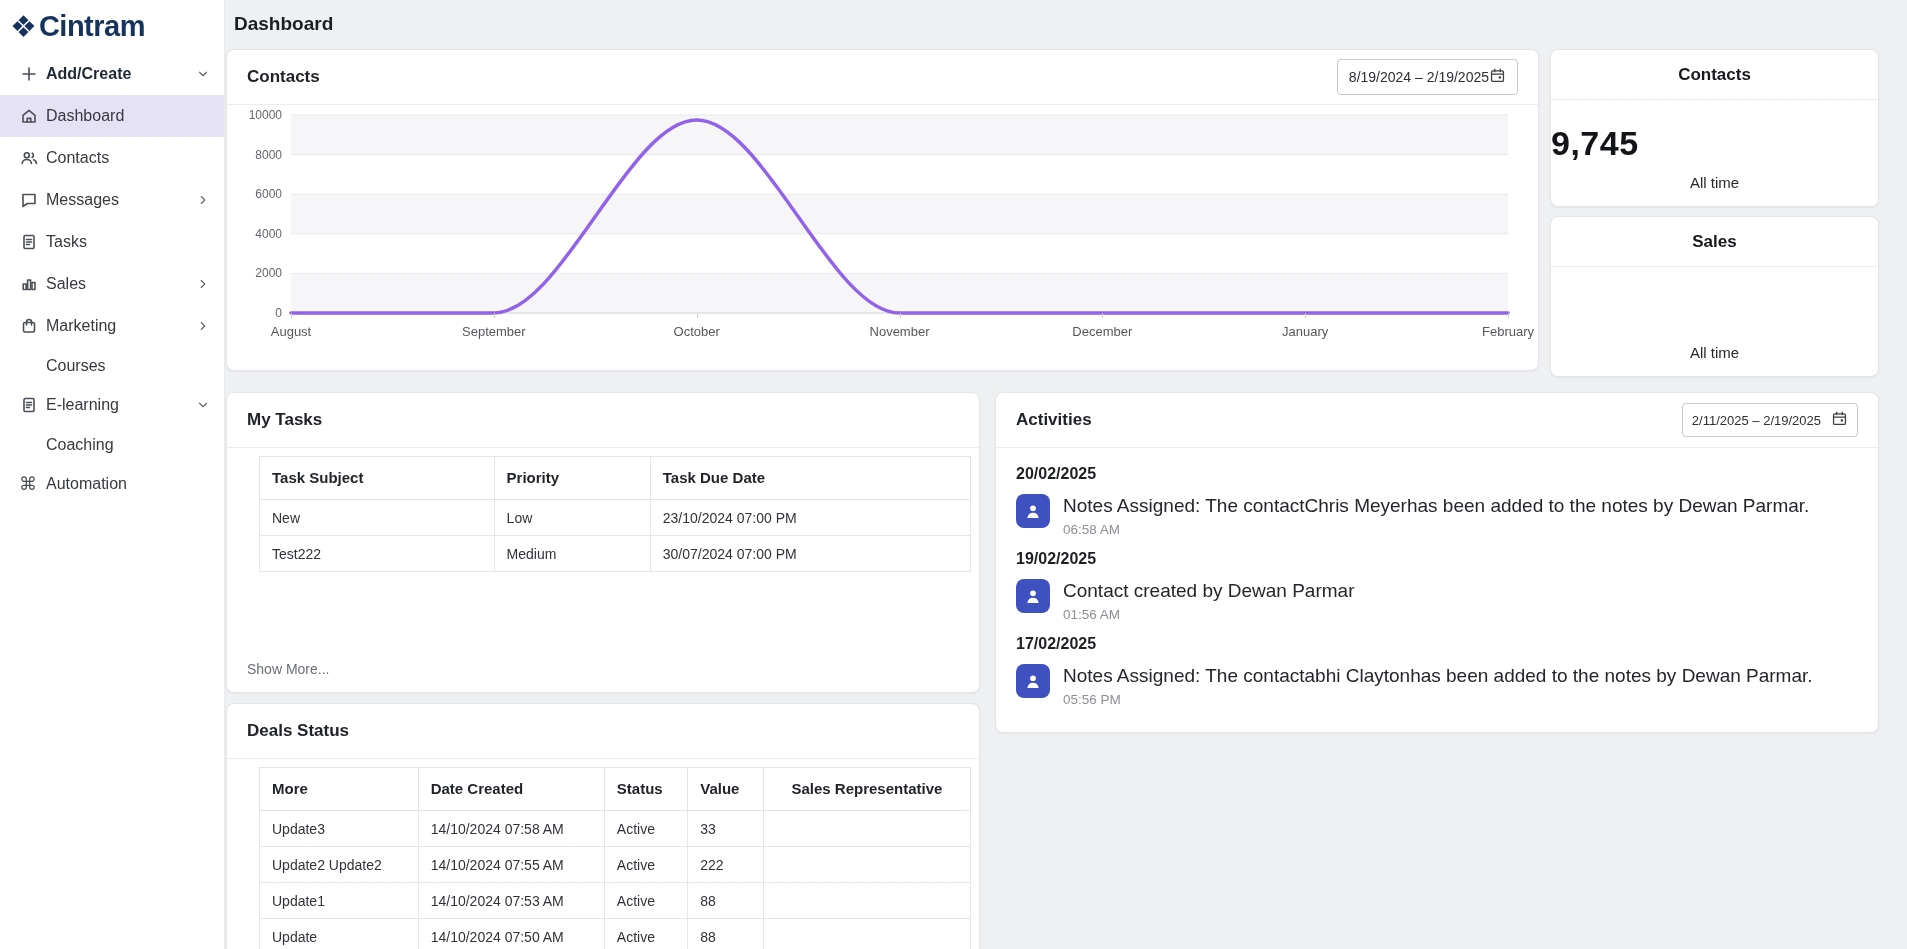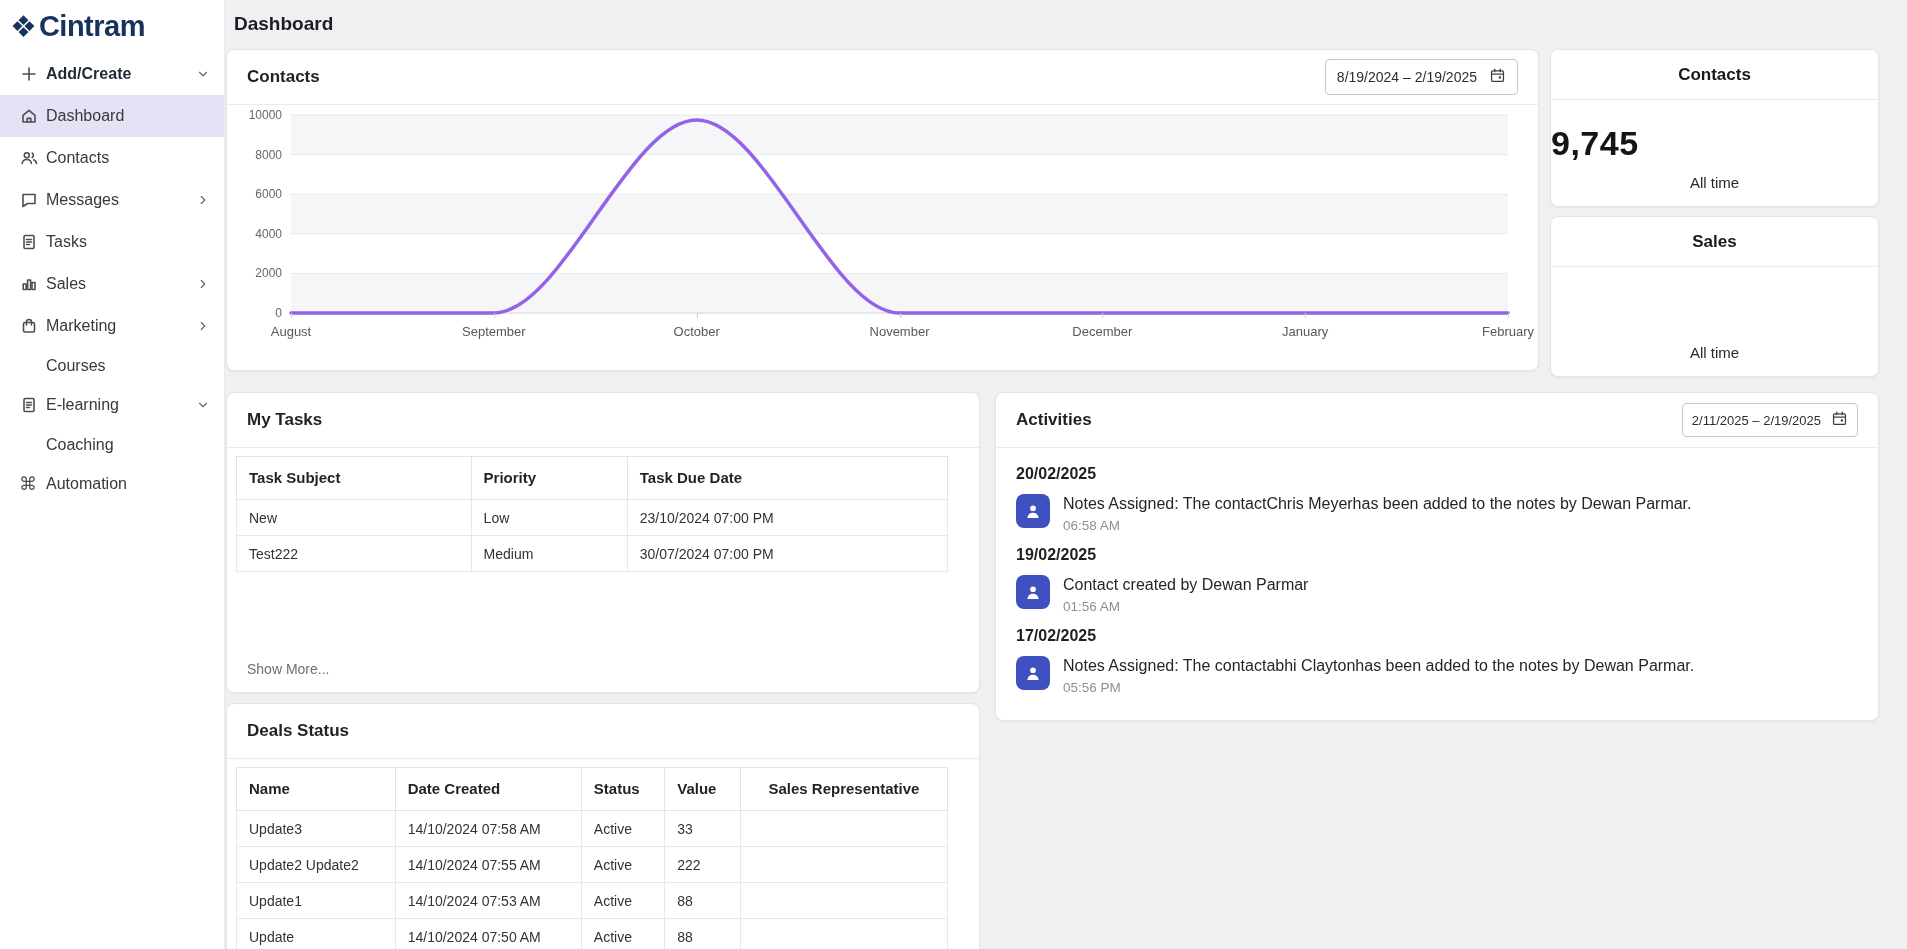--- a/index.html
+++ b/index.html
@@ -30,21 +30,21 @@
   .page-title { font-size:19px; font-weight:700; color:#1c1e21; padding:13px 0 0 9px; }
 
   
   .main { position:absolute; left:225px; top:49px; right:0; bottom:0; overflow:hidden; }
   .card { position:absolute; background:#fff; border:1px solid #e3e5e9; border-radius:8px;
     box-shadow:0 1px 2px rgba(20,20,40,.05); }
   .card-head { height:55px; display:flex; align-items:center; justify-content:space-between;
     padding:0 20px; border-bottom:1px solid #ececef; }
   .card-title { font-size:17px; font-weight:700; color:#1e2125; }
 
-  .date-input { display:flex; align-items:center; gap:12px; border:1px solid #c6c8cd; border-radius:4px;
+  .date-input { display:flex; align-items:center; border:1px solid #c6c8cd; border-radius:4px;
     background:#fff; padding:7px 11px; font-size:14px; color:#2b2f33; cursor:pointer; }
   .date-input svg { width:17px; height:17px; color:#3c4043; }
   .date-input.small { font-size:13px; padding:6px 9px; gap:10px; }
 
   
   #chart-card { left:1px; top:0; width:1313px; height:322px; }
   .chart-zone { display:flex; padding:10px 30px 0 12px; }
   .y-col { position:relative; width:52px; height:198px; flex:none; }
   .y-tick { position:absolute; right:9px; transform:translateY(-50%); font-size:12px; color:#63676c; }
   .plot { position:relative; flex:1; height:198px; }
@@ -56,38 +56,38 @@
   #stat-contacts { left:1325px; top:0; width:329px; height:158px; }
   #stat-sales { left:1325px; top:167px; width:329px; height:161px; }
   .stat-head { height:50px; line-height:50px; text-align:center; font-size:17px; font-weight:700;
     color:#17191c; border-bottom:1px solid #ececef; }
   .stat-value { font-size:34px; font-weight:700; color:#131518; margin-top:24px; letter-spacing:0.5px;}
   .stat-period { position:absolute; bottom:15px; width:100%; text-align:center; font-size:15px; color:#26292d; }
 
   
   #tasks-card { left:1px; top:343px; width:754px; height:301px; }
   #deals-card { left:1px; top:654px; width:754px; height:430px; }
-  table.data { width:calc(100% - 40px); margin:8px 20px 0 9px; border-collapse:collapse;
+  table.data { width:calc(100% - 40px); margin:8px 20px 0 32px; border-collapse:collapse;
     border:1px solid #e1e1e5;padding-left:9px; }
   table.data th { height:43px; padding:4px 12px; text-align:left; font-size:15px; font-weight:700;
     color:#1f2328; border:1px solid #e4e4e8; line-height:1.35; }
   table.data th.center { text-align:center; }
   table.data td { height:36px; padding:2px 12px; font-size:14px; color:#2f3338;
     border:1px solid #e7e7ea; }
   .show-more { position:absolute; left:20px; bottom:15px; font-size:14px; color:#6a6f75; cursor:pointer; }
 
   
   #activities-card { left:770px; top:343px; width:884px; padding-bottom:12px; }
   .act-body-wrap { padding:4px 20px 4px 20px; }
   .act-date { font-size:16px; font-weight:700; color:#1d2023; margin:13px 0 11px 0; }
   .act-item { display:flex; gap:13px; margin-bottom:9px; }
   .avatar { width:34px; height:34px; flex:none; border-radius:8px; background:#3f51c1;
     display:flex; align-items:center; justify-content:center; }
   .avatar svg { width:22px; height:22px; }
-  .act-text { font-size:16px; color:#23262a; padding-top:1px; }
+  .act-text { font-size:19px; color:#23262a; padding-top:1px; }
   .act-time { font-size:13.5px; color:#8b9095; margin-top:5px; }
 </style>
 </head>
 <body>
 
 <aside class="sidebar">
   <div class="logo">
     <span class="logo-icon">❖</span>
     <span class="logo-text">Cintram</span>
   </div>
@@ -371,21 +371,21 @@
       </div>
   </section>
 
   <section class="card" id="deals-card">
     <div class="card-head">
       <span class="card-title">Deals Status</span>
     </div>
     <table class="data" id="dealsTable">
         <thead>
           <tr>
-            <th>Name</th>
+            <th>More</th>
             <th>Date Created</th>
             <th>Status</th>
             <th>Value</th>
             <th class="center">Sales Representative</th>
           </tr>
         </thead>
         <tbody>
           <tr>
             <td>Update3</td>
             <td>14/10/2024 07:58 AM</td>

